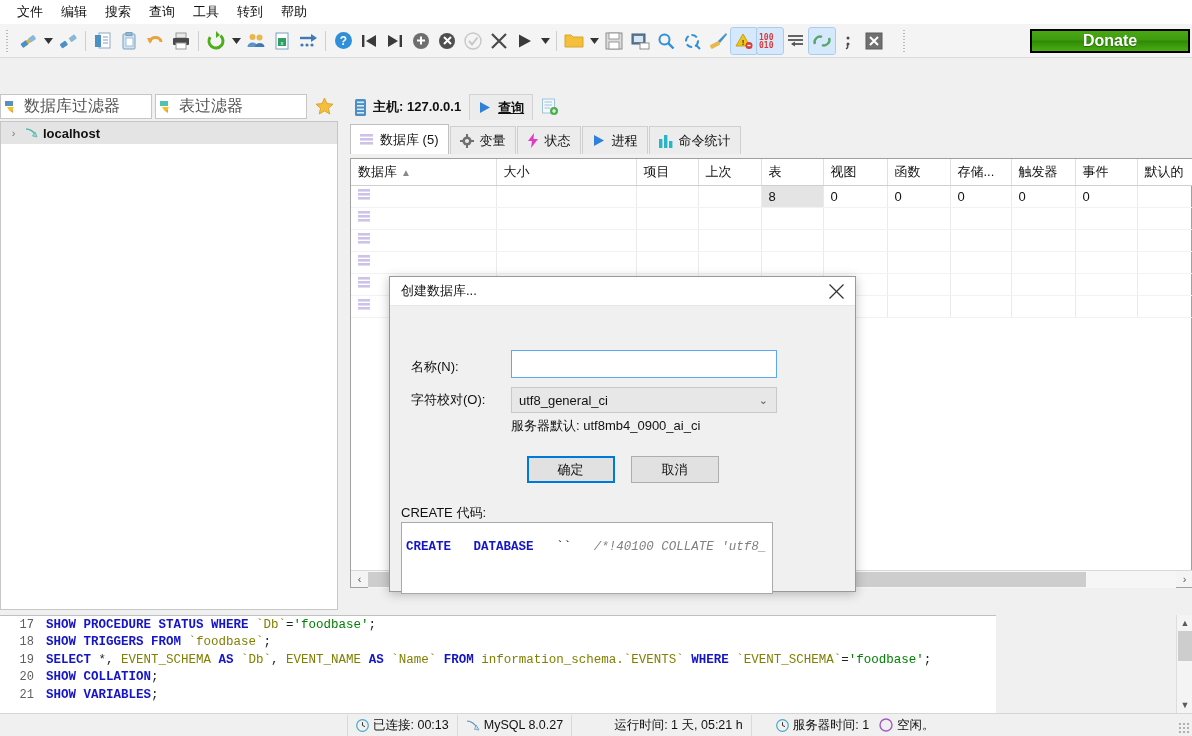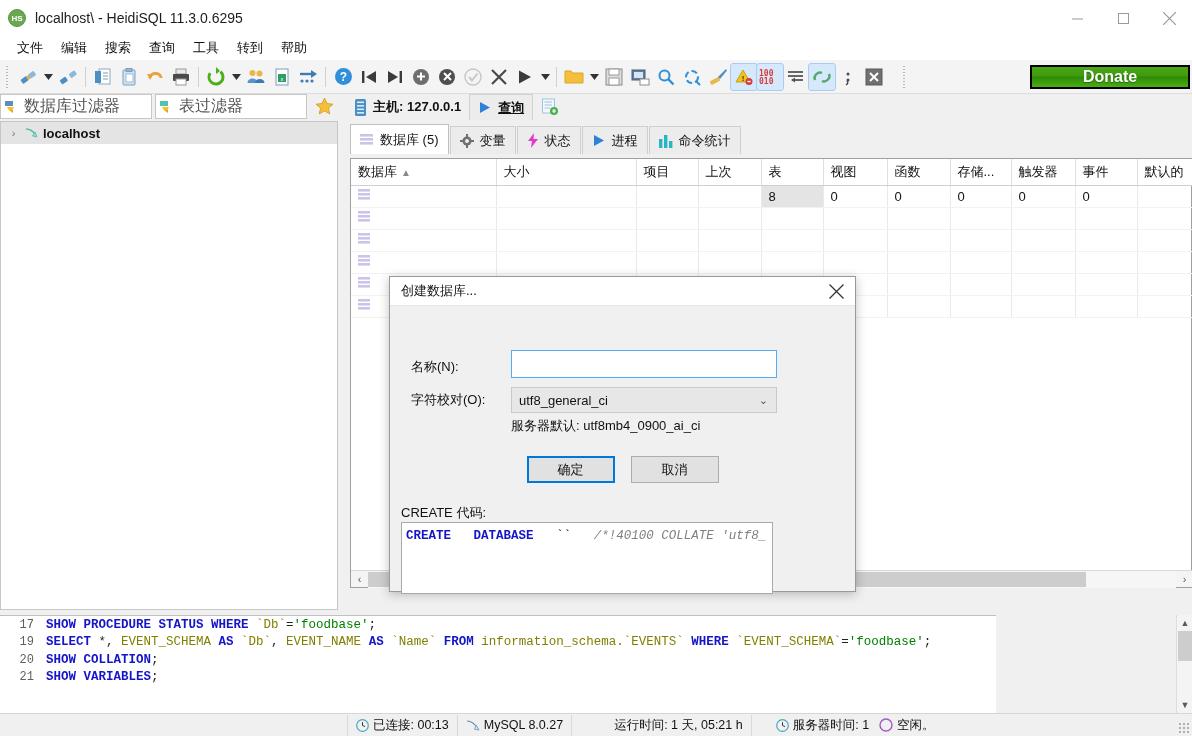--- a/index.html
+++ b/index.html
@@ -147,21 +147,21 @@
   .fhint { font-size:13px; color:#111; }
   .btnrow { position:absolute; left:0; top:150px; width:100%; display:flex; justify-content:center; gap:16px; }
   .dbtn {
     width:88px; height:27px; background:#e1e1e1; border:1px solid #adadad;
     font-size:13px; color:#111; display:flex; align-items:center; justify-content:center;
   }
   .dbtn.default { border:2px solid #0078d7; background:#e1e1e1; }
   .createlbl { position:absolute; left:11px; top:198px; font-size:13px; color:#111; }
   .codebox {
     position:absolute; left:11px; top:216px; width:372px; height:72px;
-    background:#fff; border:1px solid #a9a9a9; padding:6px 4px;
+    background:#fff; border:1px solid #a9a9a9; padding:17px 4px;
     font-family:"Liberation Mono","DejaVu Sans Mono", monospace; font-size:12.5px;
     overflow:hidden; white-space:nowrap;
   }
   .kw { color:#1414c8; font-weight:bold; }
   .cmt { color:#808080; font-style:italic; }
 
   
   .logsplit { position:absolute; top:610px; left:0; width:1192px; height:5px; background:#f0f0f0; }
   .logpane {
     position:absolute; top:615px; left:0; width:996px; height:98px;
@@ -190,42 +190,20 @@
   .st-cell:first-child { border-left:none; }
   .grip-br { position:absolute; right:2px; bottom:2px; width:12px; height:12px;
      background-image: radial-gradient(#b0b0b0 35%, transparent 36%);
      background-size: 4px 4px; }
 </style>
 </head>
 <body>
 
 <div id="app">
 
-  <div class="titlebar">
-    <div class="app-icon">HS</div>
-    <div class="title-text">localhost\ - HeidiSQL 11.3.0.6295</div>
-    <div class="win-controls">
-      <div class="win-btn">
-        <svg width="11" height="11" viewBox="0 0 11 11">
-            <line x1="0" y1="6" x2="11" y2="6" stroke="#9a9a9a" stroke-width="1"></line>
-          </svg>
-      </div>
-      <div class="win-btn">
-        <svg width="11" height="11" viewBox="0 0 11 11">
-            <rect x="0.5" y="0.5" width="10" height="10" fill="none" stroke="#9a9a9a" stroke-width="1"></rect>
-          </svg>
-      </div>
-      <div class="win-btn">
-        <svg width="13" height="13" viewBox="0 0 13 13">
-            <line x1="0" y1="0" x2="13" y2="13" stroke="#9a9a9a" stroke-width="1.2"></line>
-            <line x1="13" y1="0" x2="0" y2="13" stroke="#9a9a9a" stroke-width="1.2"></line>
-          </svg>
-      </div>
-    </div>
-  </div>
 
   <div class="menubar">
     <div class="menu-item">文件</div>
     <div class="menu-item">编辑</div>
     <div class="menu-item">搜索</div>
     <div class="menu-item">查询</div>
     <div class="menu-item">工具</div>
     <div class="menu-item">转到</div>
     <div class="menu-item">帮助</div>
   </div>
@@ -809,20 +787,26 @@
 
   <div class="logsplit"></div>
   <div class="logpane">
     <div class="logline">
       <span class="lnum">17</span>
       <span>
         <span class="sql-kw">SHOW PROCEDURE STATUS WHERE </span><span class="sql-id">`Db`</span><span class="sql-plain">=</span><span class="sql-str">'foodbase'</span><span class="sql-plain">;</span>
       </span>
     </div>
     <div class="logline">
+      <span class="lnum">18</span>
+      <span>
+        <span class="sql-kw">SHOW TRIGGERS FROM </span><span class="sql-id">`foodbase`</span><span class="sql-plain">;</span>
+      </span>
+    </div>
+    <div class="logline">
       <span class="lnum">19</span>
       <span>
         <span class="sql-kw">SELECT </span><span class="sql-plain">*, </span><span class="sql-id">EVENT_SCHEMA </span><span class="sql-kw">AS </span><span class="sql-id">`Db`</span><span class="sql-plain">, </span><span class="sql-id">EVENT_NAME </span><span class="sql-kw">AS </span><span class="sql-id">`Name` </span><span class="sql-kw">FROM </span><span class="sql-id">information_schema.`EVENTS` </span><span class="sql-kw">WHERE </span><span class="sql-id">`EVENT_SCHEMA`</span><span class="sql-plain">=</span><span class="sql-str">'foodbase'</span><span class="sql-plain">;</span>
       </span>
     </div>
     <div class="logline">
       <span class="lnum">20</span>
       <span>
         <span class="sql-kw">SHOW COLLATION</span><span class="sql-plain">;</span>
       </span>

